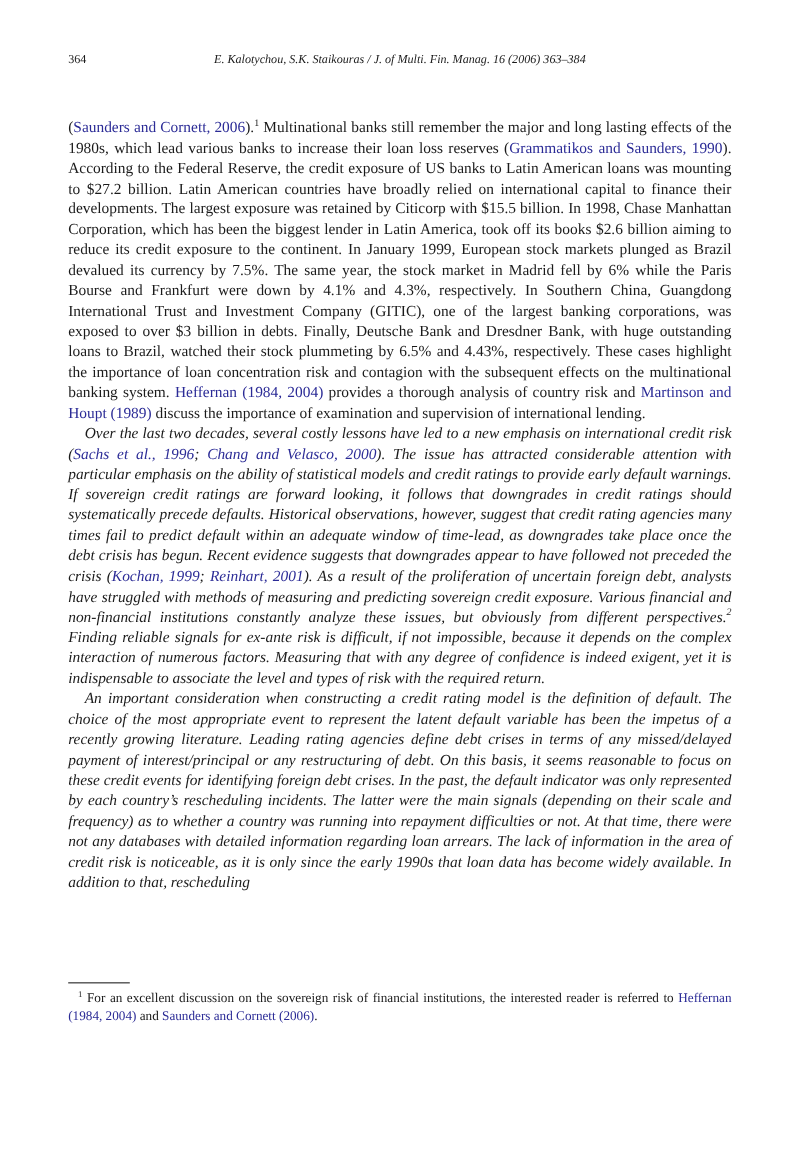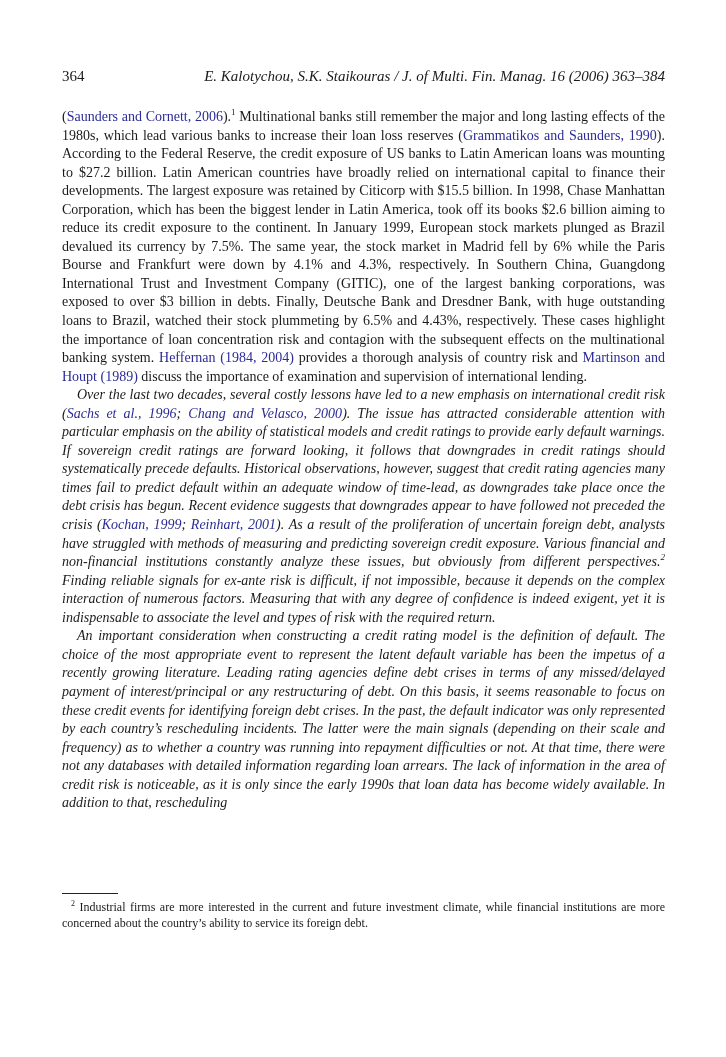--- a/index.html
+++ b/index.html
@@ -8,37 +8,37 @@
     width: 726px;
     height: 1057px;
     background: #ffffff;
     font-family: "Liberation Serif", "DejaVu Serif", serif;
     color: #1a1a1a;
     overflow: hidden;
   }
   
   .running-head {
     position: absolute;
-    top: 68px;
+    top: 48px;
     left: 62px;
     right: 61px;
     height: 18px;
-    font-size: 15px;
+    font-size: 11px;
   }
   .page-number {
     position: absolute;
     left: 0;
     top: 0;
   }
   .running-title {
     position: absolute;
     left: 0;
     right: 0;
     top: 0;
-    text-align: right;
+    text-align: center;
     font-style: italic;
   }
   
   .article-body {
     position: absolute;
     top: 108px;
     left: 62px;
     width: 603px;
   }
   .article-body p {
@@ -94,17 +94,17 @@
 
   <div class="article-body">
       <p class=""><span>(</span><a class="cite" href="#">Saunders and Cornett, 2006</a><span>).</span><sup class="fnref">1</sup><span> Multinational banks still remember the major and long lasting effects of the 1980s, which lead various banks to increase their loan loss reserves (</span><a class="cite" href="#">Grammatikos and Saunders, 1990</a><span>). According to the Federal Reserve, the credit exposure of US banks to Latin American loans was mounting to $27.2 billion. Latin American countries have broadly relied on international capital to finance their developments. The largest exposure was retained by Citicorp with $15.5 billion. In 1998, Chase Manhattan Corporation, which has been the biggest lender in Latin America, took off its books $2.6 billion aiming to reduce its credit exposure to the continent. In January 1999, European stock markets plunged as Brazil devalued its currency by 7.5%. The same year, the stock market in Madrid fell by 6% while the Paris Bourse and Frankfurt were down by 4.1% and 4.3%, respectively. In Southern China, Guangdong International Trust and Investment Company (GITIC), one of the largest banking corporations, was exposed to over $3 billion in debts. Finally, Deutsche Bank and Dresdner Bank, with huge outstanding loans to Brazil, watched their stock plummeting by 6.5% and 4.43%, respectively. These cases highlight the importance of loan concentration risk and contagion with the subsequent effects on the multinational banking system. </span><a class="cite" href="#">Heffernan (1984, 2004)</a><span> provides a thorough analysis of country risk and </span><a class="cite" href="#">Martinson and Houpt (1989)</a><span> discuss the importance of examination and supervision of international lending.</span></p>
       <p class="indent"><span>Over the last two decades, several costly lessons have led to a new emphasis on international credit risk (</span><a class="cite" href="#">Sachs et al., 1996</a><span>; </span><a class="cite" href="#">Chang and Velasco, 2000</a><span>). The issue has attracted considerable attention with particular emphasis on the ability of statistical models and credit ratings to provide early default warnings. If sovereign credit ratings are forward looking, it follows that downgrades in credit ratings should systematically precede defaults. Historical observations, however, suggest that credit rating agencies many times fail to predict default within an adequate window of time-lead, as downgrades take place once the debt crisis has begun. Recent evidence suggests that downgrades appear to have followed not preceded the crisis (</span><a class="cite" href="#">Kochan, 1999</a><span>; </span><a class="cite" href="#">Reinhart, 2001</a><span>). As a result of the proliferation of uncertain foreign debt, analysts have struggled with methods of measuring and predicting sovereign credit exposure. Various financial and non-financial institutions constantly analyze these issues, but obviously from different perspectives.</span><sup class="fnref">2</sup><span> Finding reliable signals for ex-ante risk is difficult, if not impossible, because it depends on the complex interaction of numerous factors. Measuring that with any degree of confidence is indeed exigent, yet it is indispensable to associate the level and types of risk with the required return.</span></p>
       <p class="indent"><span>An important consideration when constructing a credit rating model is the definition of default. The choice of the most appropriate event to represent the latent default variable has been the impetus of a recently growing literature. Leading rating agencies define debt crises in terms of any missed/delayed payment of interest/principal or any restructuring of debt. On this basis, it seems reasonable to focus on these credit events for identifying foreign debt crises. In the past, the default indicator was only represented by each country’s rescheduling incidents. The latter were the main signals (depending on their scale and frequency) as to whether a country was running into repayment difficulties or not. At that time, there were not any databases with detailed information regarding loan arrears. The lack of information in the area of credit risk is noticeable, as it is only since the early 1990s that loan data has become widely available. In addition to that, rescheduling</span></p>
     </div>
 
   <div class="footnote-area">
     <div class="footnote-rule"></div>
     <div>
-        <p><sup class="fnref">2</sup><span> Industrial firms are more interested in the current and future investment climate, while financial institutions are more concerned about the country’s ability to service its foreign debt.</span></p>
+        <p><sup class="fnref">1</sup><span> For an excellent discussion on the sovereign risk of financial institutions, the interested reader is referred to </span><a class="cite" href="#">Heffernan (1984, 2004)</a><span> and </span><a class="cite" href="#">Saunders and Cornett (2006)</a><span>.</span></p>
       </div>
   </div>
 
 </div>
 
 </body></html>

